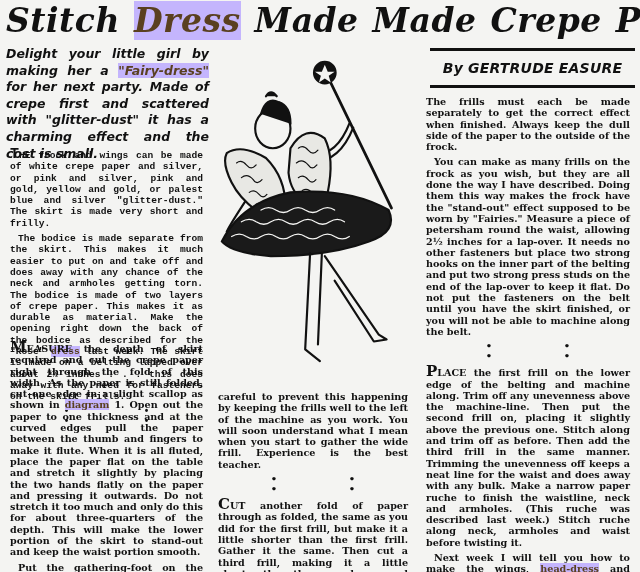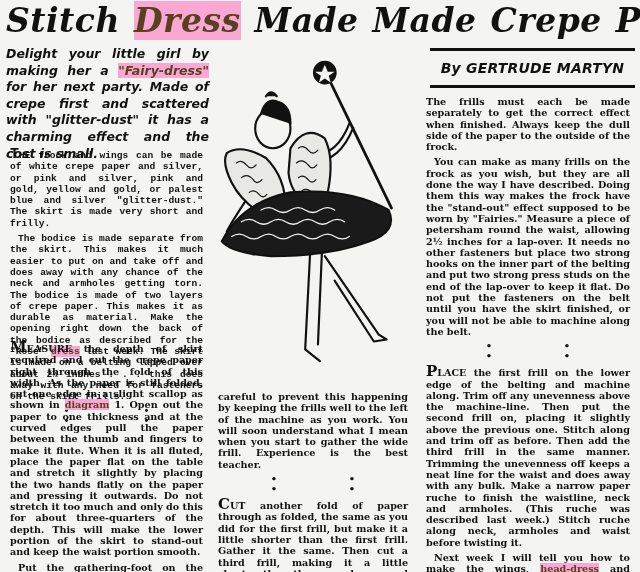--- a/index.html
+++ b/index.html
@@ -11,21 +11,21 @@
     position: relative;
   }
   .title {
     position: absolute; left: 6px; top: 2px; width: 630px; height: 38px;
     font-family: "DejaVu Serif", serif;
     font-style: italic; font-weight: bold;
     font-size: 33px; letter-spacing: 0.5px;
     white-space: nowrap; line-height: 38px;
   }
   .title .w { margin-right: 14px; }
-  .hl { background: #f9a8d4; color: #5a4020; }
+  .hl { background: #c4b5fd; color: #5a4020; }
   .lede {
     position: absolute; left: 6px; top: 46px; width: 203px;
     font-family: "DejaVu Sans", sans-serif;
     font-style: italic; font-weight: bold;
     font-size: 12.5px; line-height: 16.6px; text-align: justify;
   }
   .byline-box {
     position: absolute; left: 430px; top: 48px; width: 205px; height: 40px;
     border-top: 3px solid #111; border-bottom: 3px solid #111;
     box-sizing: border-box;
@@ -58,21 +58,21 @@
 
 <div class="title">
   <span class="w">Stitch</span><span class="w hl">Dress</span><span class="w">Made</span><span class="w">Made</span><span class="w">Crepe</span><span class="w">Paper</span>
 </div>
 
 <div class="lede">
   <span>Delight your little girl by making her a </span><span class="hl">"Fairy-dress"</span><span> for her next party. Made of crepe first and scattered with "glitter-dust" it has a charming effect and the cost is small.</span>
 </div>
 
 <div class="byline-box">
-  <div class="byline">By GERTRUDE MARTYN</div>
+  <div class="byline">By GERTRUDE EASURE</div>
 </div>
 
 <svg class="illustration" viewBox="0 0 210 340" xmlns="http://www.w3.org/2000/svg">
   <g stroke="#111" fill="none" stroke-width="2.2" stroke-linecap="round" stroke-linejoin="round">
 
     <line x1="120" y1="36" x2="183" y2="166" stroke-width="2.8"></line>
     <circle cx="115" cy="28" r="11" fill="#111"></circle>
     <path d="M115 20 L118 27 L125 27 L119 31 L121 38 L115 34 L109 38 L111 31 L105 27 L112 27 Z" fill="#f4f4f2" stroke="none"></path>
 
     <ellipse cx="62" cy="85" rx="18" ry="20"></ellipse>

